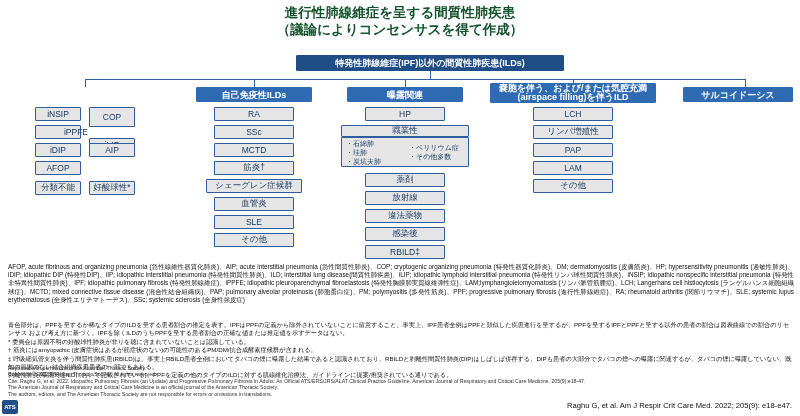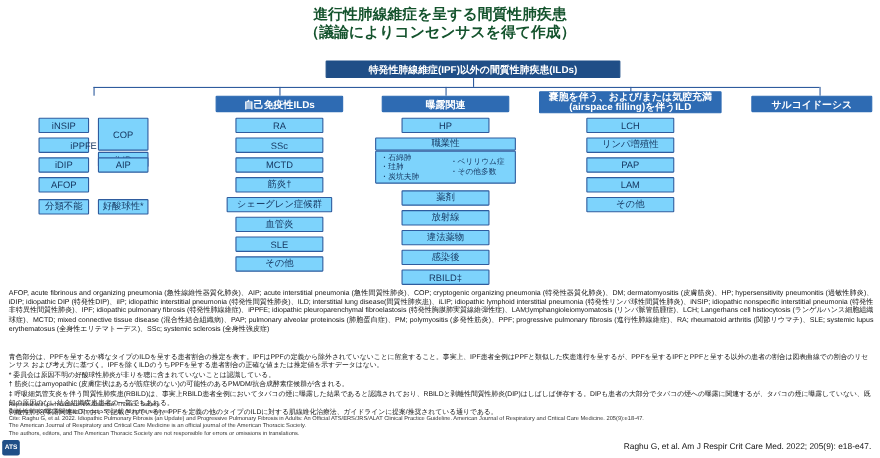--- a/index.html
+++ b/index.html
@@ -18,21 +18,21 @@
     position:absolute;left:0;top:4px;width:800px;
     text-align:center;font-weight:bold;
     font-size:13.5px;line-height:17px;color:#14532d;
   }
 
   
   .box{
     position:absolute;
     box-sizing:border-box;
     border:1px solid #2f5c9e;
-    background:#7dd3fc;
+    background:#e5e5e5;
     color:#14345e;
     font-size:8.5px;
     display:flex;align-items:center;justify-content:center;
     text-align:center;
     border-radius:1px;
   }
   .hdr{
     background:#1f4e87;color:#ffffff;font-weight:bold;border:1px solid #1f4e87;
     font-size:9px;
   }
@@ -94,21 +94,21 @@
   <div class="ln vl" style="left:430px;top:71px;height:8px;"></div>
   <div class="ln hl" style="left:85px;top:79px;width:660px;"></div>
   <div class="ln vl" style="left:85px;top:79px;height:8px;"></div>
   <div class="ln vl" style="left:254px;top:79px;height:8px;"></div>
   <div class="ln vl" style="left:405px;top:79px;height:8px;"></div>
   <div class="ln vl" style="left:573px;top:79px;height:8px;"></div>
   <div class="ln vl" style="left:745px;top:79px;height:8px;"></div>
 
 
   <div class="box" style="left:35px;top:107px;width:46px;height:14px;">iNSIP</div>
-  <div class="box" style="left:89px;top:107px;width:46px;height:30px;">COP</div>
+  <div class="box" style="left:89px;top:107px;width:46px;height:20px;">COP</div>
   <div class="box" style="left:35px;top:125px;width:46px;height:14px;padding-left:36px;">iPPFE</div>
   <div class="box" style="left:89px;top:125px;width:46px;height:14px;margin-top:13px;">iLIP</div>
   <div class="box" style="left:35px;top:143px;width:46px;height:14px;">iDIP</div>
   <div class="box" style="left:89px;top:143px;width:46px;height:14px;">AIP</div>
   <div class="box" style="left:35px;top:161px;width:46px;height:14px;">AFOP</div>
   <div class="box" style="left:35px;top:181px;width:46px;height:14px;">分類不能</div>
   <div class="box" style="left:89px;top:181px;width:46px;height:14px;">好酸球性*</div>
 
   <div class="box hdr2" style="left:196px;top:87px;width:116px;height:15px;">自己免疫性ILDs</div>
 

